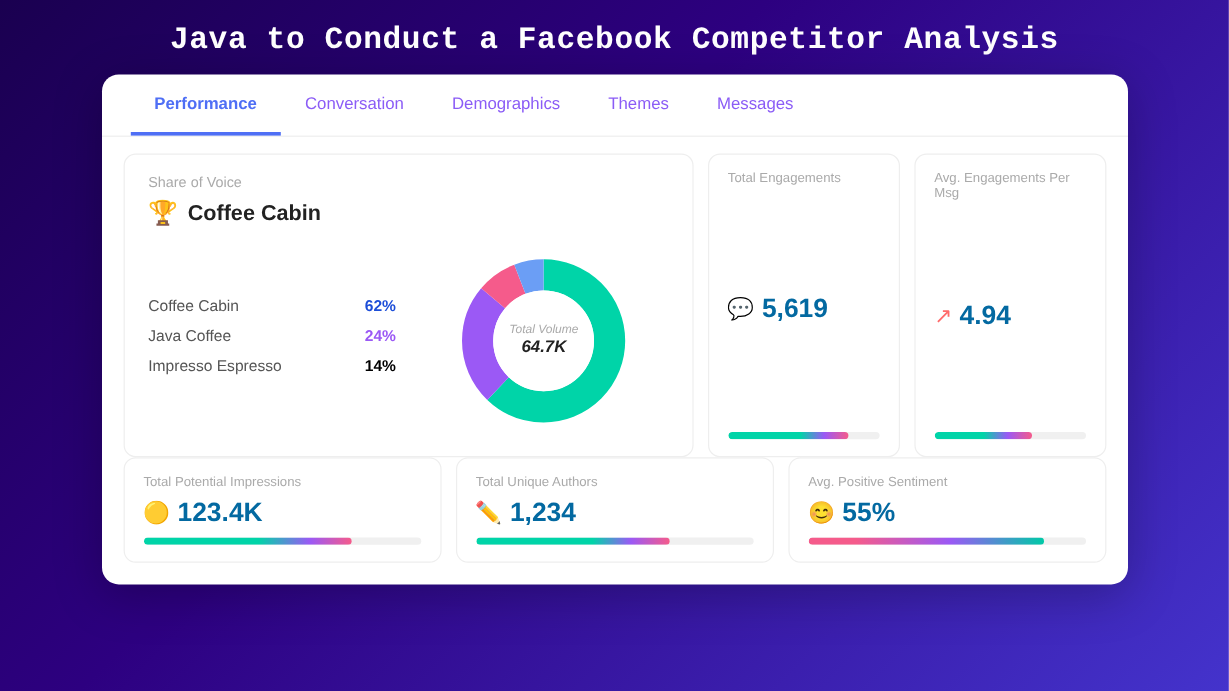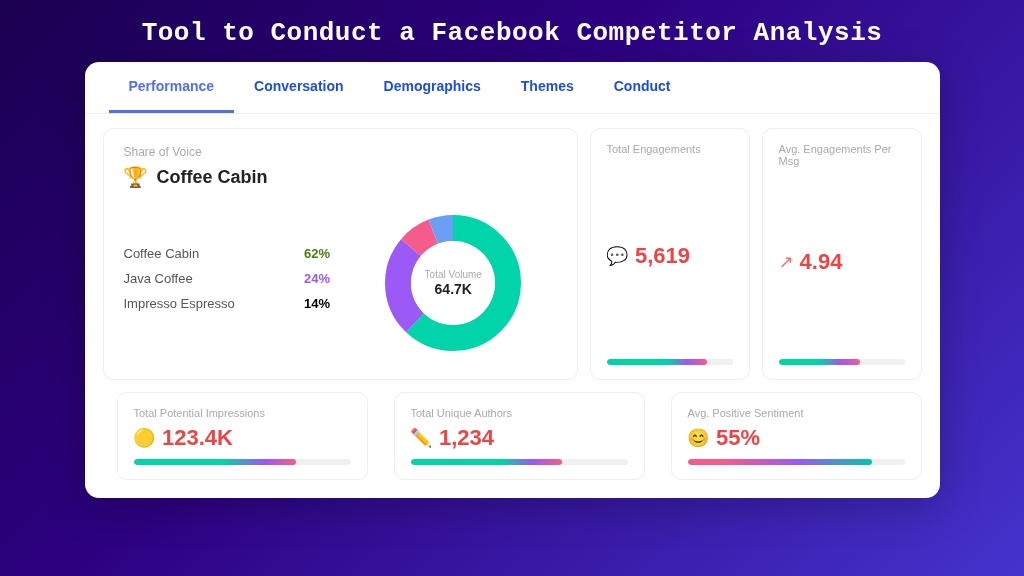--- a/index.html
+++ b/index.html
@@ -33,37 +33,36 @@
     
     .tabs {
       display: flex;
       align-items: center;
       border-bottom: 1px solid #eee;
       padding: 0 24px;
     }
     .tab {
       padding: 16px 20px;
       font-size: 14px;
-      color: #1d4ed8;
+      color: #8b5cf6;
       cursor: pointer;
       border-bottom: 3px solid transparent;
-      font-weight: 700;
+      font-weight: 400;
       white-space: nowrap;
     }
     .tab.active {
       color: #4f6ff5;
       border-bottom: 3px solid #4f6ff5;
       font-weight: 700;
     }
     
     .content {
       padding: 14px 18px 0 18px;
       display: flex;
       flex-direction: column;
-      gap: 12px;
     }
     .row {
       display: flex;
       gap: 12px;
     }
     
     .sov-card {
       background: white;
       border-radius: 10px;
       border: 1px solid #eee;
@@ -101,28 +100,29 @@
       flex: 1;
     }
     .sov-item {
       display: flex;
       justify-content: space-between;
       align-items: center;
       margin-bottom: 10px;
       font-size: 13px;
       color: #555;
     }
-    .sov-pct-blue { color: #4d7c0f; font-weight: 600; }
+    .sov-pct-blue { color: #1d4ed8; font-weight: 600; }
     .sov-pct-purple { color: #9b59f5; font-weight: 600; }
     .sov-pct-pink { color: #000000; font-weight: 600; }
     .donut-wrapper {
       flex: 1;
       display: flex;
       align-items: flex-start;
       justify-content: center;
+      font-style: italic;
     }
     .donut-container {
       position: relative;
       width: 160px;
       height: 160px;
     }
     .donut-container svg {
       width: 160px;
       height: 160px;
     }
@@ -163,21 +163,21 @@
     .metric-value-row {
       display: flex;
       align-items: center;
       gap: 6px;
       margin-bottom: 8px;
     }
     .metric-icon { font-size: 18px; }
     .metric-value {
       font-size: 22px;
       font-weight: 700;
-      color: #ef4444;
+      color: #0369a1;
     }
     .metric-bar-track {
       height: 6px;
       border-radius: 3px;
       background: #f0f0f0;
       overflow: hidden;
       position: relative;
     }
     .metric-bar-fill {
       height: 100%;
@@ -190,21 +190,20 @@
       gap: 12px;
       flex: 1;
     }
     
     .bottom-card {
       background: white;
       border-radius: 10px;
       border: 1px solid #eee;
       flex: 1;
       padding: 14px 16px;
-      margin-left: 14px;
     }
     
     .arrow-up { color: #ff6b6b; font-size: 18px; }
 
     
     .bar-gradient-1 {
       background: linear-gradient(to right, #00d4a8 60%, #9b59f5 80%, #f55b8b 100%);
     }
     .bar-gradient-2 {
       background: linear-gradient(to right, #00d4a8 50%, #9b59f5 75%, #f55b8b 100%);
@@ -212,30 +211,30 @@
     .bar-gradient-3 {
       background: linear-gradient(to right, #00d4a8 55%, #9b59f5 80%, #f55b8b 100%);
     }
     .bar-gradient-4 {
       background: linear-gradient(to right, #f55b8b 20%, #9b59f5 60%, #00c9a7 100%);
     }
   </style>
 </head>
 <body>
 
-<h1 class="page-title">Tool to Conduct a Facebook Competitor Analysis</h1>
+<h1 class="page-title">Java to Conduct a Facebook Competitor Analysis</h1>
 
 <div class="dashboard-card">
 
   <div class="tabs">
     <div class="tab active">Performance</div>
     <div class="tab">Conversation</div>
     <div class="tab">Demographics</div>
     <div class="tab">Themes</div>
-    <div class="tab">Conduct</div>
+    <div class="tab">Messages</div>
   </div>
 
   <div class="content">
 
     <div class="row">
 
       <div class="sov-card">
         <div class="sov-label">Share of Voice</div>
         <div class="sov-title">
           <span class="trophy-icon">🏆</span>

